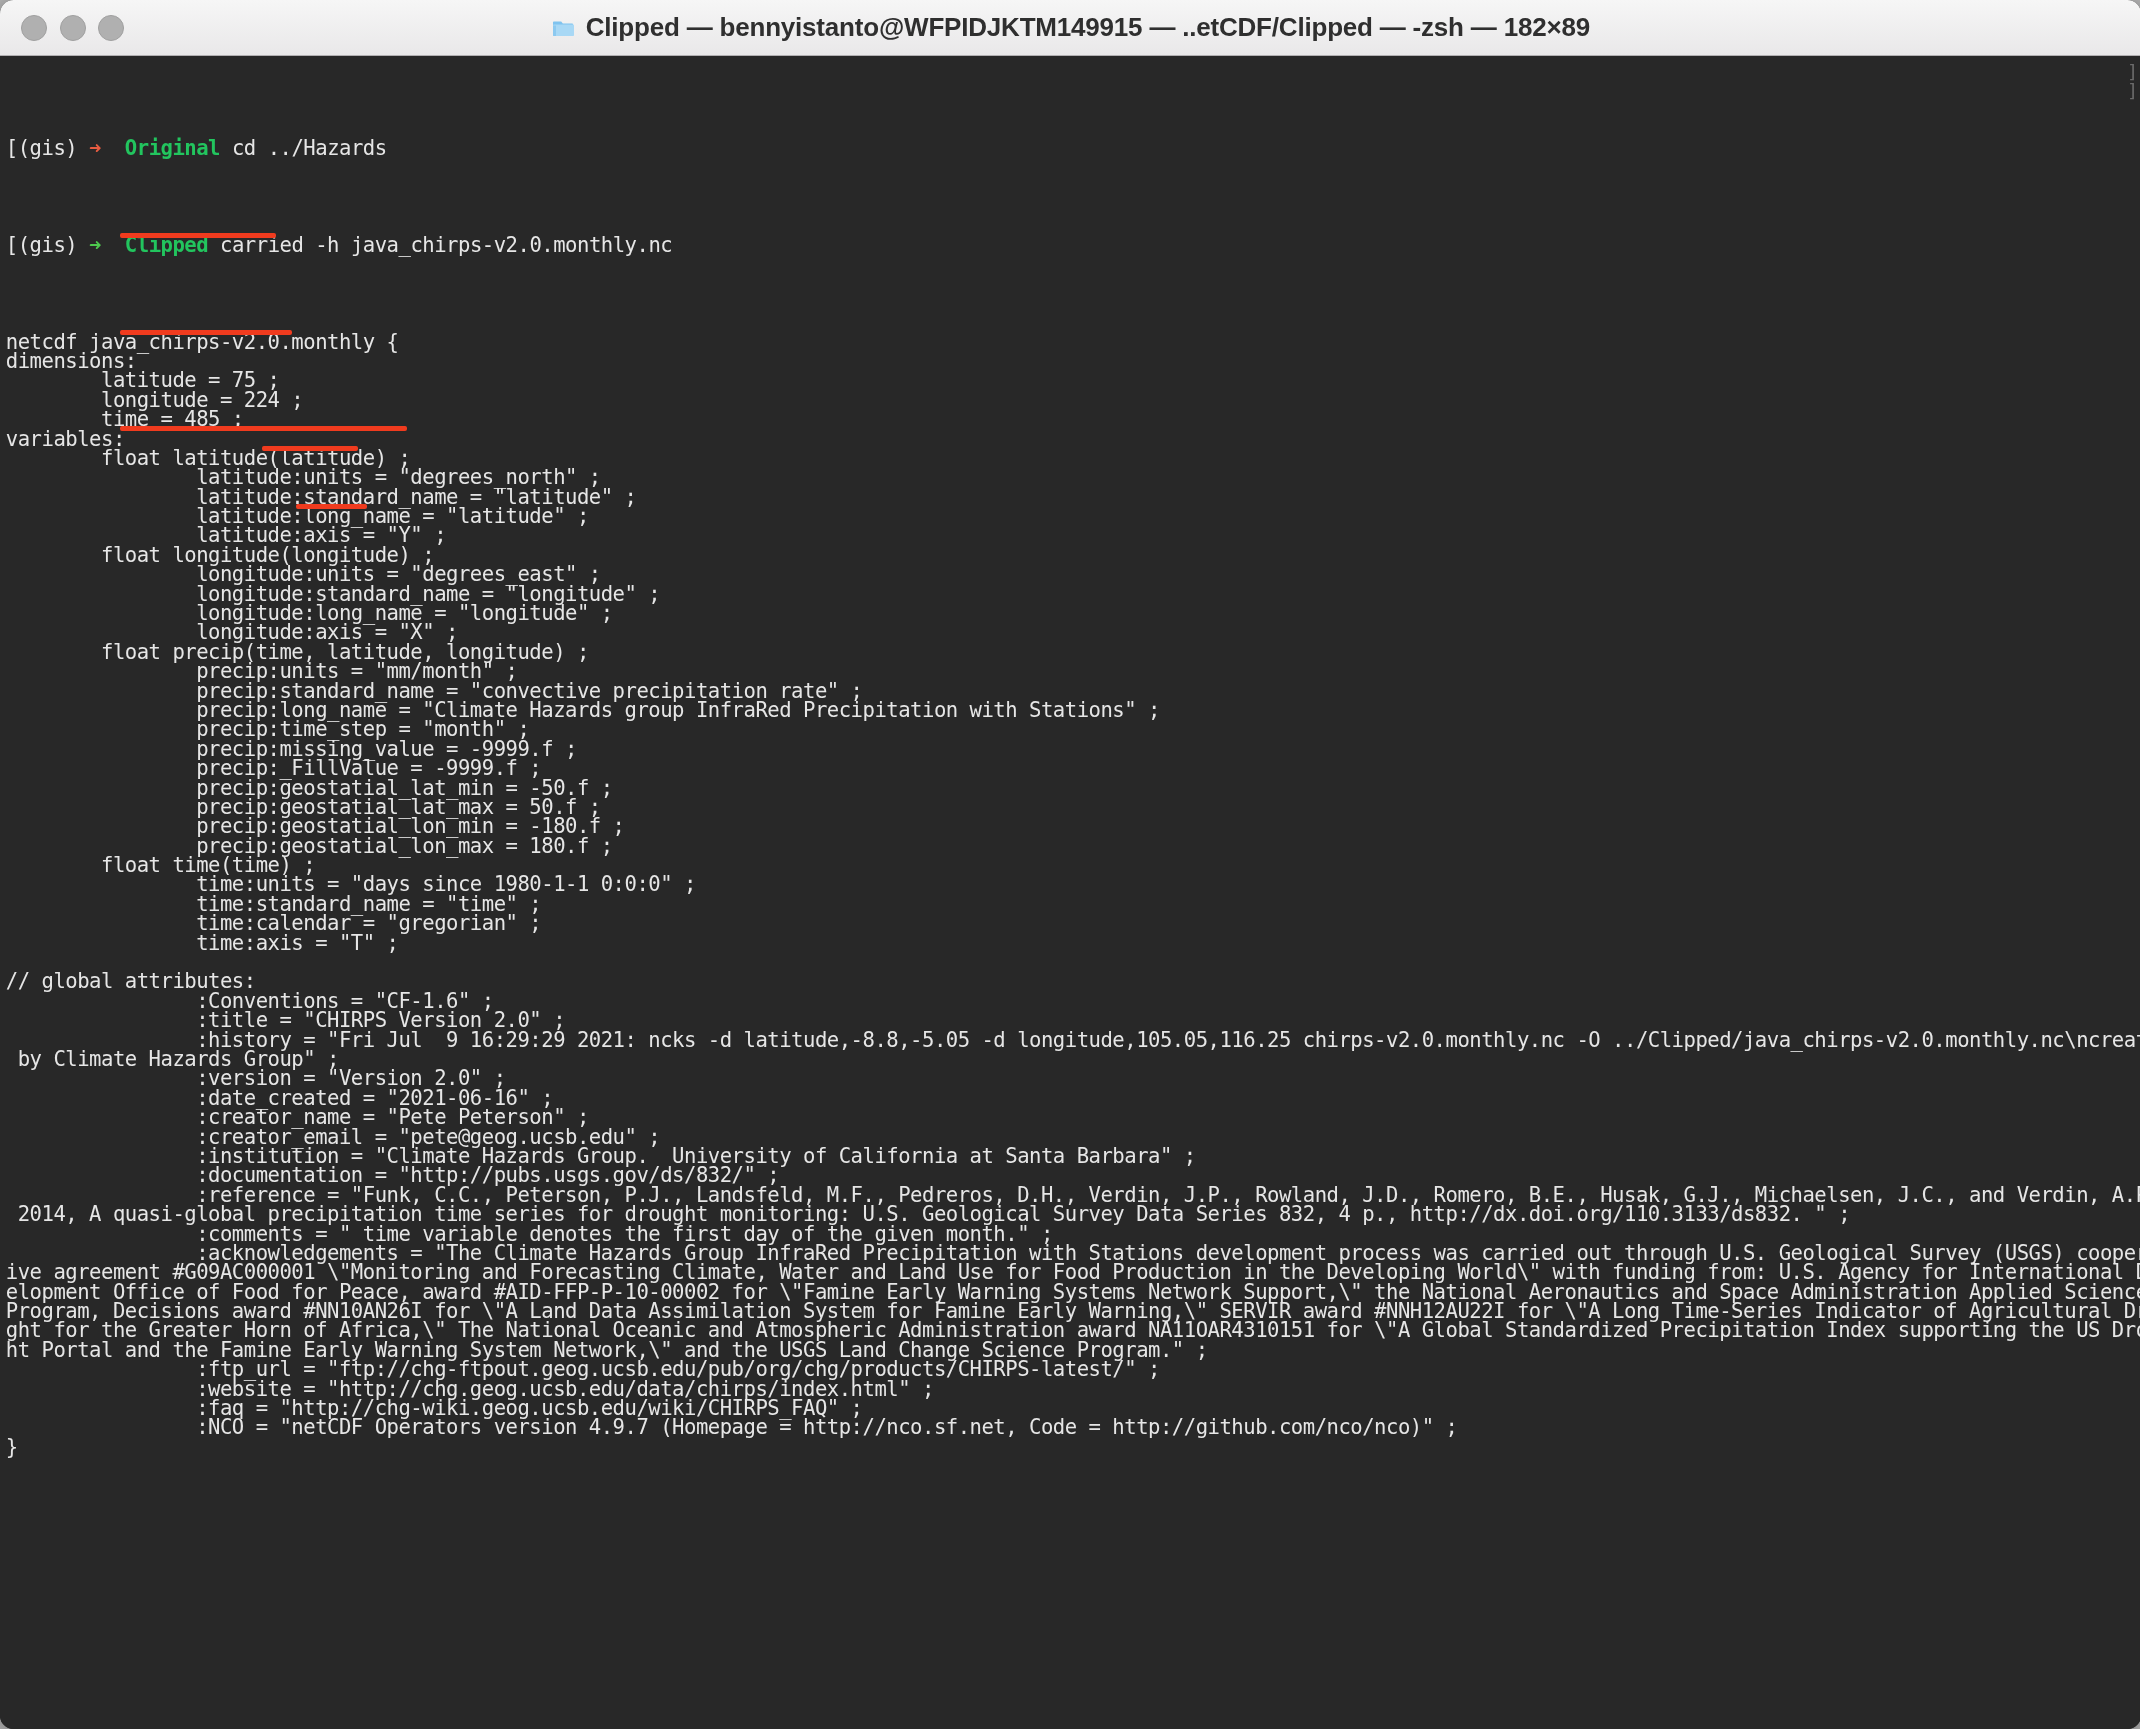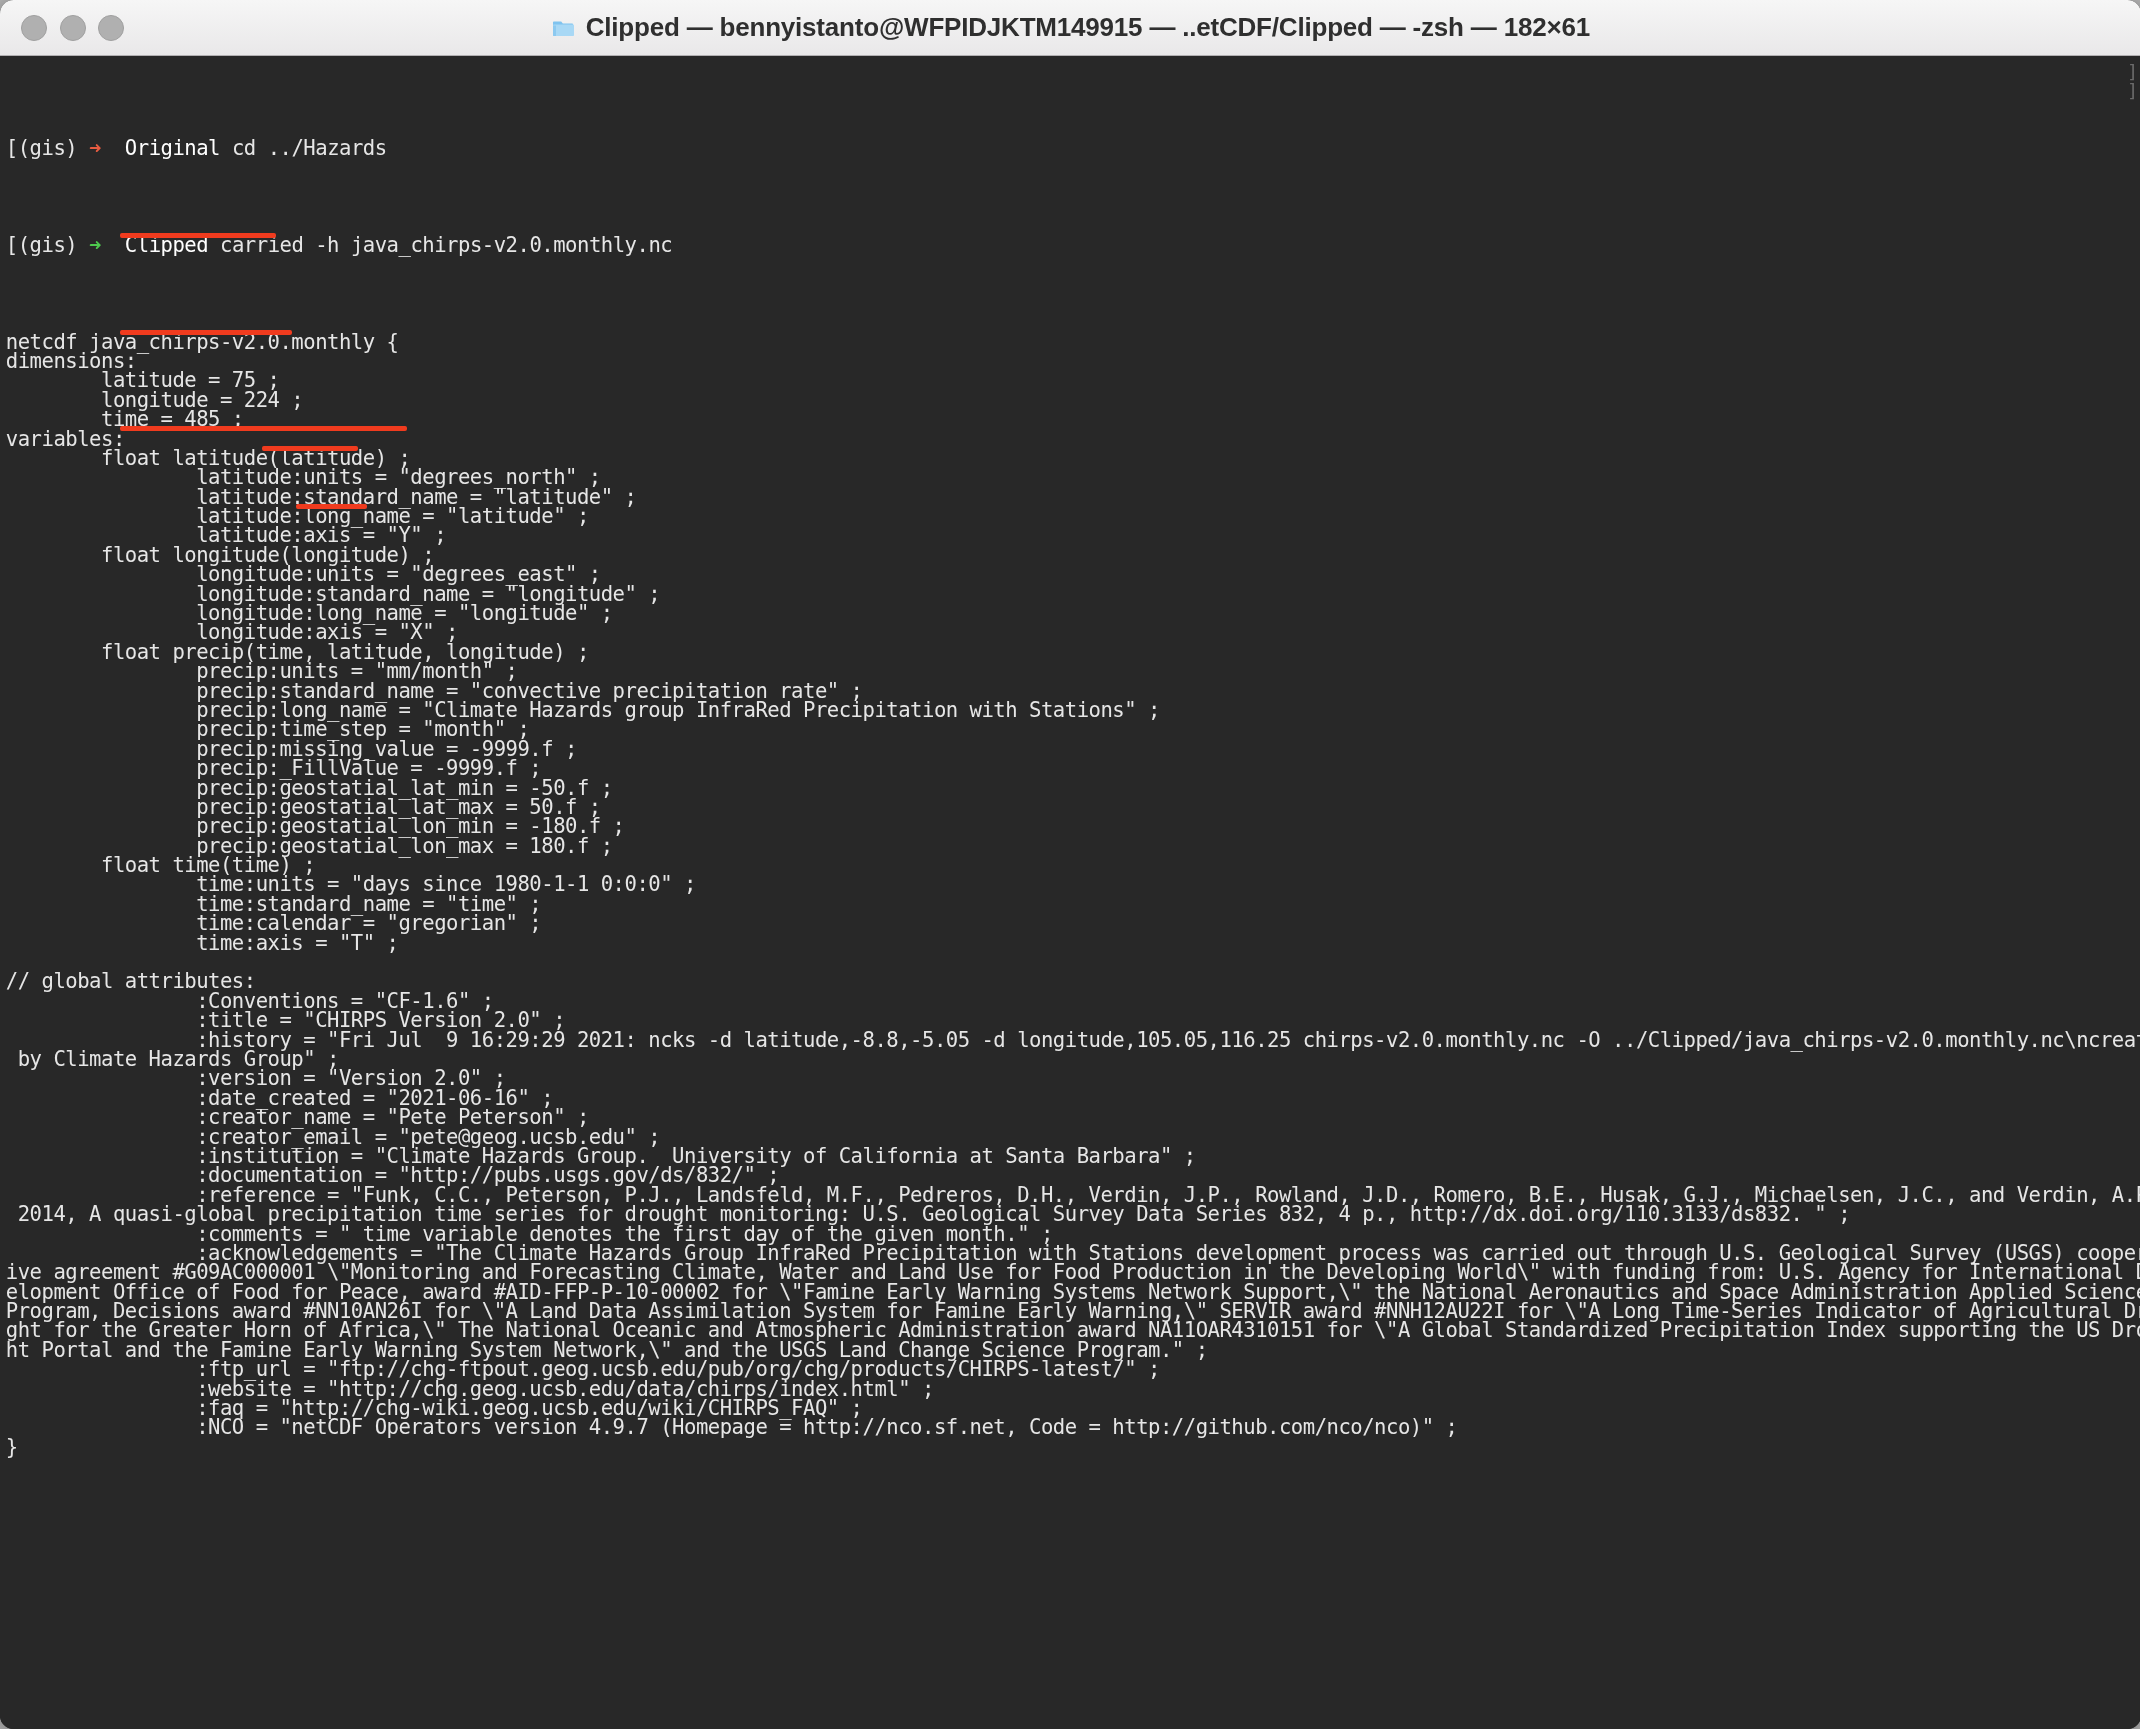--- a/index.html
+++ b/index.html
@@ -90,21 +90,21 @@
     line-height: 19.4px;
     white-space: pre;
     letter-spacing: -0.5px;
   }
   .line {
     height: 19.4px;
     white-space: pre;
     position: relative;
   }
   .c-white  { color: #e6e6e6; }
-  .c-cyan   { color: #ffffff; font-weight: normal; }
+  .c-cyan   { color: #22c55e; font-weight: bold; }
   .c-red    { color: #e85c41; font-weight: bold; }
   .c-green  { color: #4ec94e; font-weight: bold; }
 
   
   .mark {
     position: absolute;
     height: 4.9px;
     background: #f03b1e;
     border-radius: 1.9px;
   }
@@ -138,21 +138,21 @@
       <span class="dot"></span>
     </div>
     <div class="title-wrap">
       <span class="folder-icon">
         <svg width="24" height="24" viewBox="0 0 24 24" aria-hidden="true">
           <path d="M3 5.5h7.2l1.6 2H21c.55 0 1 .45 1 1V19c0 .55-.45 1-1 1H3c-.55 0-1-.45-1-1V6.5c0-.55.45-1 1-1z" fill="#7fc3ef"></path>
           <path d="M3 8.6h19c.55 0 1 .45 1 1V19c0 .55-.45 1-1 1H3c-.55 0-1-.45-1-1V9.6c0-.55.45-1 1-1z" fill="#a8d8f5"></path>
           <path d="M2 9.6h3v10.4H3c-.55 0-1-.45-1-1V9.6z" fill="#8cc9f0"></path>
         </svg>
       </span>
-      <span>Clipped — bennyistanto@WFPIDJKTM149915 — ..etCDF/Clipped — -zsh — 182×61</span>
+      <span>Clipped — bennyistanto@WFPIDJKTM149915 — ..etCDF/Clipped — -zsh — 182×89</span>
     </div>
   </div>
 
   <div class="term">
     <div class="term-inner" id="term-inner">
 
       
       <div class="line"><span class="c-white">[</span><span class="c-white">(gis)</span><span class="c-white"> </span><span class="c-red">➜</span><span class="c-white">  </span><span class="c-cyan">Original</span><span class="c-white"> </span><span class="c-white">cd ../Hazards</span></div>
 
       

